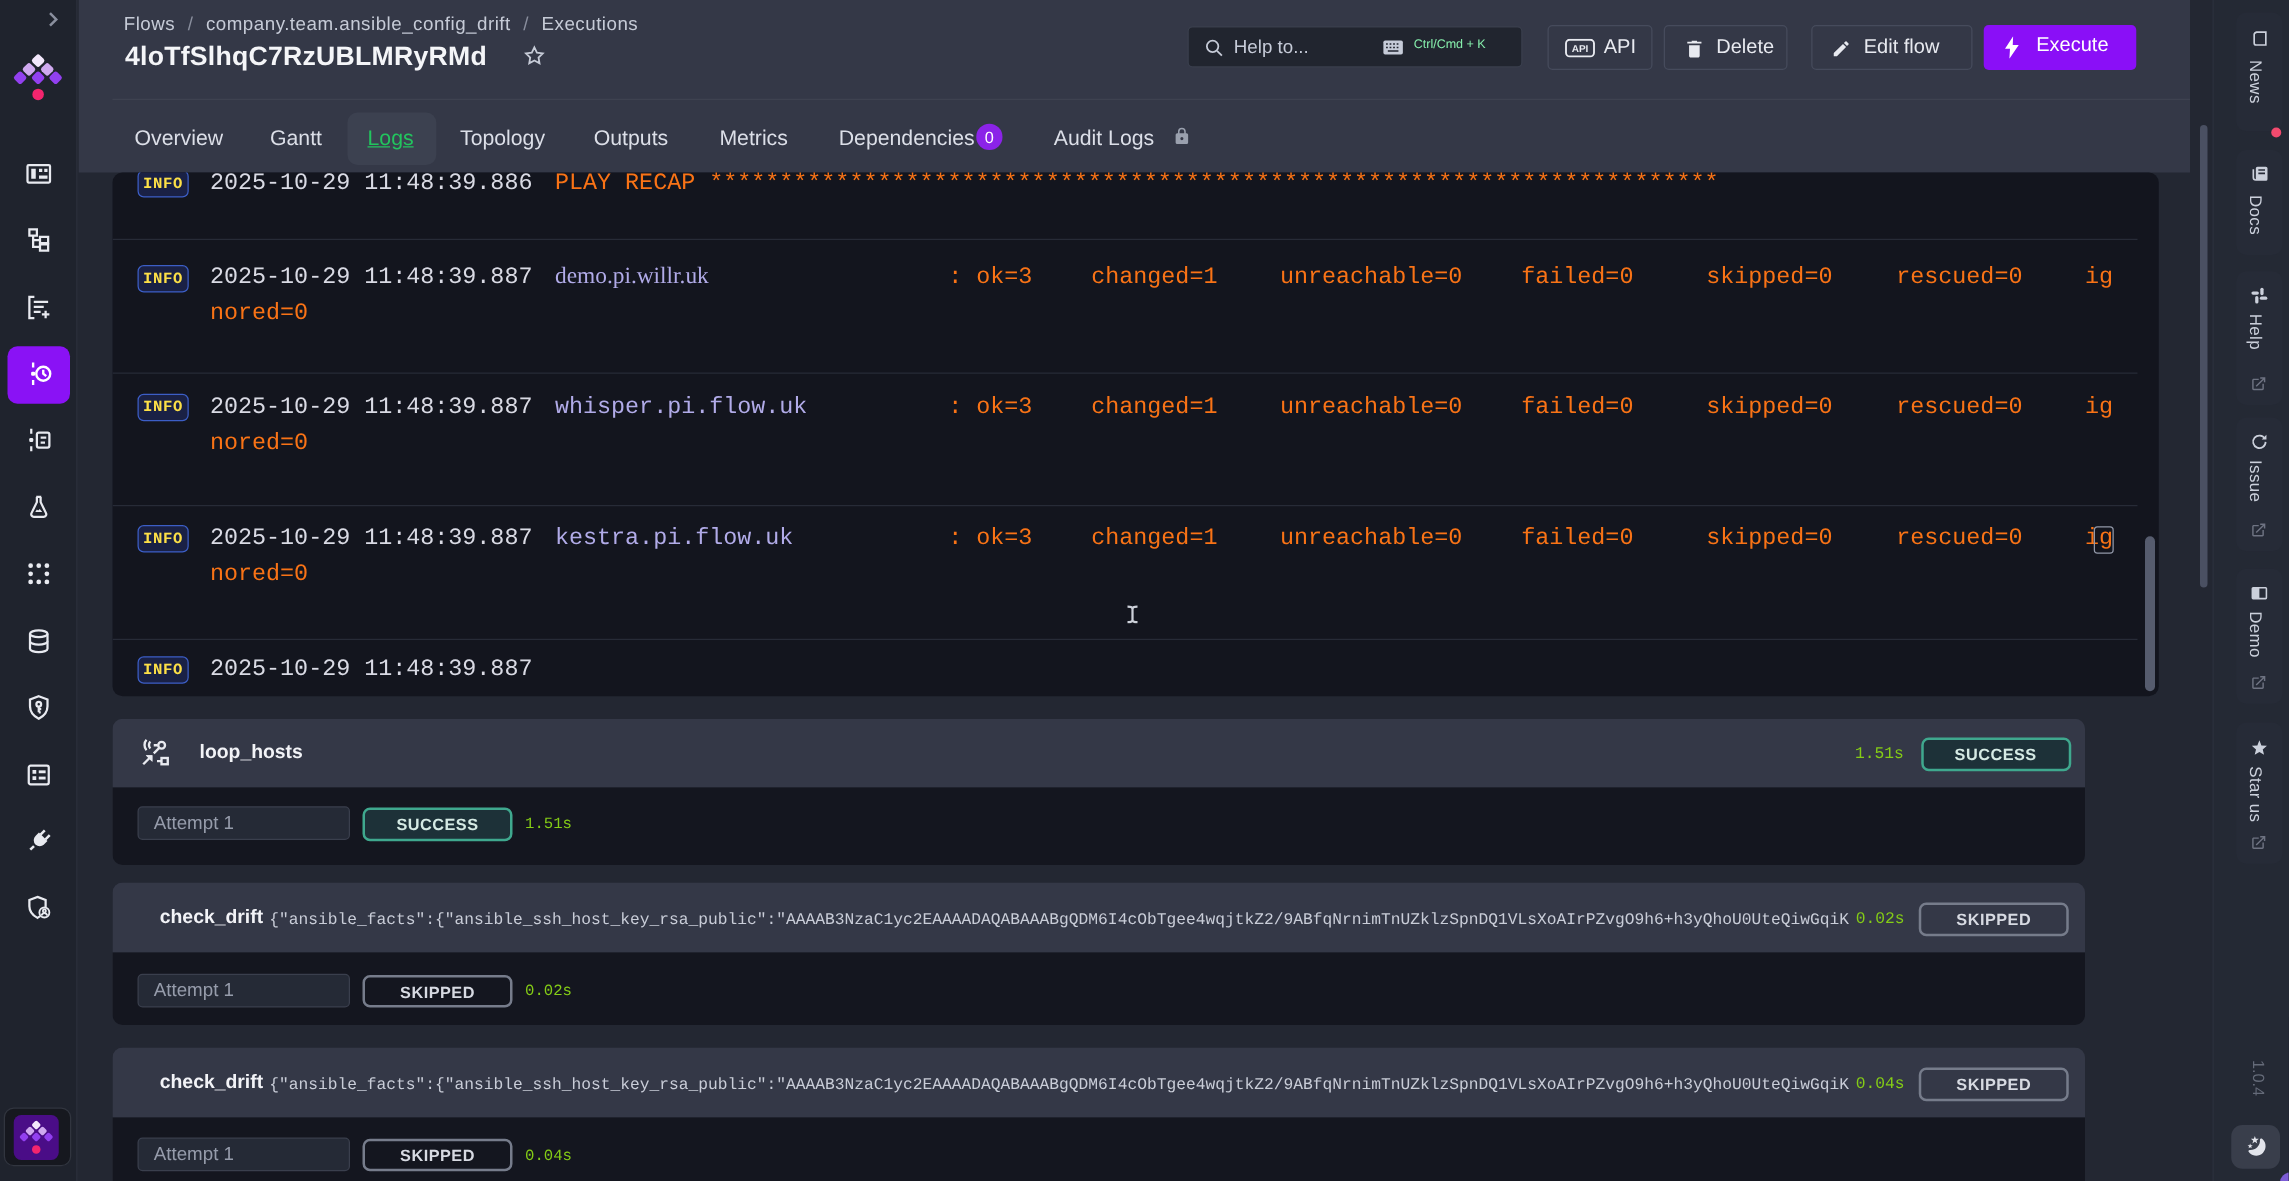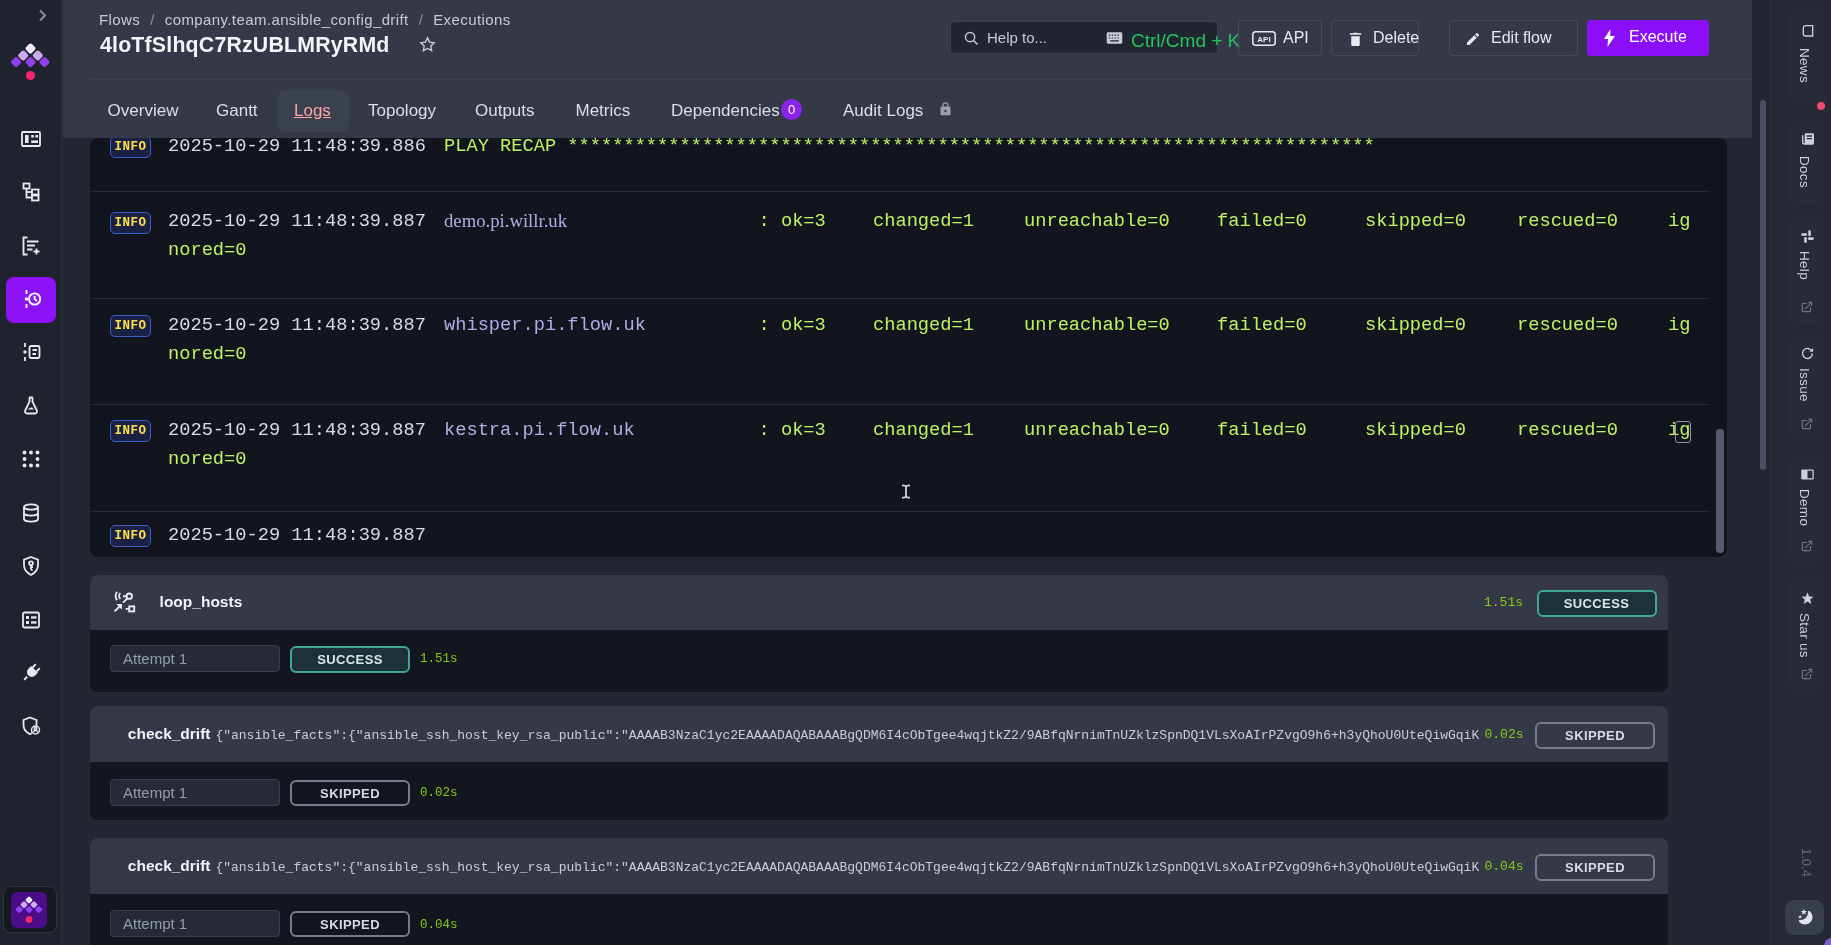--- a/index.html
+++ b/index.html
@@ -27,21 +27,21 @@
   #btn-exec { background:#8A0FF7; border:none; }
   
   .tab { position:absolute; top:101px; font-size:17px; color:#DCDFE8; white-space:nowrap; }
   #tab-active-bg { position:absolute; left:215px; top:90px; width:71px; height:42px; background:#3C4150; border-radius:8px; }
   
   #logpanel { left:90px; top:138px; width:1637px; height:419px; background:#13151E; border-radius:8px; }
   .sep { position:absolute; left:0; width:1620px; height:1px; background:#272B37; }
   .badge { position:absolute; left:20px; width:41px; height:22px; background:#1A2145; border:1.5px solid #3C5EC6; border-radius:5px; color:#fde047; font-family:"Liberation Mono",monospace; font-size:12.5px; font-weight:bold; text-align:center; line-height:20px; letter-spacing:0.5px; }
   .lts { color:#D9DAE4; }
   .lhost { color:#B1ABE8; }
-  .lwhite { color:#bef264; }
+  .lwhite { color:#f97316; }
   .logln { position:absolute; font-family:"Liberation Mono",monospace; font-size:18.7px; white-space:pre; }
   
   .card { position:absolute; left:90px; width:1578px; border-radius:8px; overflow:hidden; }
   .chead { position:absolute; left:0; top:0; width:100%; background:#343847; }
   .cbody { position:absolute; left:0; width:100%; background:#14161F; }
   .attempt { position:absolute; left:20px; width:170px; height:27px; background:#252A36; border:1px solid #3A3F4D; border-radius:4px; color:#969CAB; font-size:15px; line-height:25px; padding-left:12px; }
   .chip { position:absolute; border-radius:6px; font-size:13px; font-weight:bold; text-align:center; letter-spacing:0.4px; }
   .chip.success { border:2px solid #3FA88E; background:#1D3138; color:#D5EAE4; }
   .chip.skipped { border:2px solid #767C8B; background:transparent; color:#D7DAE2; }
   .dots3 { position:absolute; width:31px; height:28px; border:1px solid #3A3F4D; border-radius:6px; }
@@ -69,51 +69,51 @@
           <circle cx="10" cy="10" r="6.5" fill="none" stroke="#C6CBD8" stroke-width="2"></circle>
           <path d="M15 15 L20.5 20.5" stroke="#C6CBD8" stroke-width="2"></path>
         </svg>
       <span class="abs" style="left:36px;top:7px;font-size:15px;color:#C6CBD8;">Help to...</span>
       <svg class="abs" style="left:155px;top:9px;" width="17" height="14" viewBox="0 0 24 18">
           <rect x="1" y="1" width="22" height="16" rx="2" fill="#C6CBD8"></rect>
           <g stroke="#21252F" stroke-width="1.6">
             <path d="M4 5h2M8 5h2M12 5h2M16 5h2M4 9h2M8 9h2M12 9h2M16 9h2M6 13h12"></path>
           </g>
         </svg>
-      <span class="abs" style="left:180px;top:8px;font-size:19px;color:#22c55e;white-space:nowrap;">Ctrl/Cmd + K</span>
+      <span class="abs" style="left:180px;top:8px;font-size:10px;color:#86efac;white-space:nowrap;">Ctrl/Cmd + K</span>
     </div>
     <div class="btn" style="left:1175px;width:84px;">
       <svg class="abs" style="left:13px;top:10px;" width="24" height="15" viewBox="0 0 24 15">
           <rect x="0.8" y="0.8" width="22.4" height="13.4" rx="3" fill="none" stroke="#E8EAF0" stroke-width="1.5"></rect>
           <text x="12" y="10.6" text-anchor="middle" font-family="Liberation Sans" font-size="8" font-weight="bold" fill="#E8EAF0">API</text>
         </svg>
       <span class="lab" style="left:44px;">API</span>
     </div>
-    <div class="btn" style="left:1268px;width:88px;">
+    <div class="btn" style="left:1268px;width:99px;">
       <svg class="abs" style="left:15px;top:9px;" width="17" height="18" viewBox="0 0 24 24">
           <path fill="#E8EAF0" d="M9 3v1H4v2h16V4h-5V3H9m-3 5v12c0 1.1.9 2 2 2h8c1.1 0 2-.9 2-2V8H6z"></path>
         </svg>
       <span class="lab" style="left:41px;">Delete</span>
     </div>
     <div class="btn" style="left:1386px;width:129px;">
       <svg class="abs" style="left:15px;top:10px;" width="16" height="16" viewBox="0 0 24 24">
           <path fill="#E8EAF0" d="M20.7 7a1 1 0 0 0 0-1.4L18.4 3.3a1 1 0 0 0-1.4 0l-1.8 1.8 3.7 3.7 1.8-1.8M3 17.2V21h3.8l11-11.1-3.7-3.7L3 17.2z"></path>
         </svg>
       <span class="lab" style="left:41px;">Edit flow</span>
     </div>
     <div class="btn" id="btn-exec" style="left:1524px;width:122px;">
       <svg class="abs" style="left:16px;top:9px;" width="13" height="18" viewBox="0 0 13 18">
           <path fill="#fff" d="M7.5 0 1 10h4L4.5 18 12 7H7.2z"></path>
         </svg>
       <span class="lab" style="left:42px;color:#fff;">Execute</span>
     </div>
     <div id="tab-active-bg"></div>
     <span class="tab" style="left:44.6px;">Overview</span>
     <span class="tab" style="left:153px;">Gantt</span>
-    <span class="tab" style="left:231px;color:#fca5a5;text-decoration:underline;">Logs</span>
+    <span class="tab" style="left:231px;color:#22c55e;text-decoration:underline;">Logs</span>
     <span class="tab" style="left:305px;">Topology</span>
     <span class="tab" style="left:412px;text-align:right;">Outputs</span>
     <span class="tab" style="left:512.5px;">Metrics</span>
     <span class="tab" style="left:608px;">Dependencies</span>
     <div class="abs" style="left:718px;top:99px;width:21px;height:21px;border-radius:50%;background:#8B23E8;color:#fff;font-size:13px;text-align:center;line-height:21px;">0</div>
     <span class="tab" style="left:780px;">Audit Logs</span>
     <svg class="abs" style="left:875px;top:101px;" width="15" height="16" viewBox="0 0 24 24">
         <path fill="#9AA0AE" d="M12 17a2 2 0 0 0 2-2 2 2 0 0 0-2-2 2 2 0 0 0-2 2 2 2 0 0 0 2 2m6-9a2 2 0 0 1 2 2v10a2 2 0 0 1-2 2H6a2 2 0 0 1-2-2V10a2 2 0 0 1 2-2h1V6a5 5 0 0 1 5-5 5 5 0 0 1 5 5v2h1m-6-5a3 3 0 0 0-3 3v2h6V6a3 3 0 0 0-3-3z"></path>
       </svg>
   </div>

